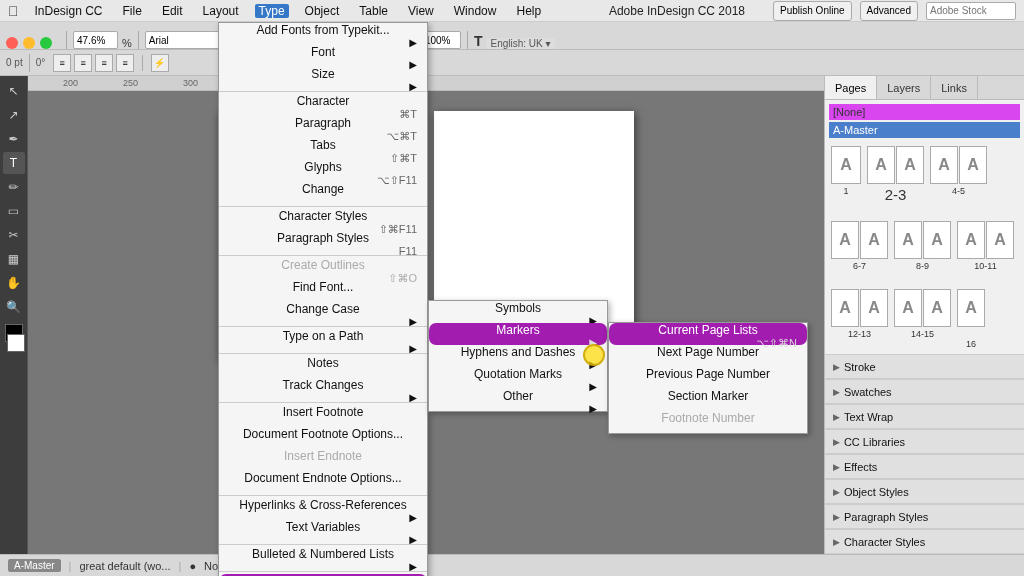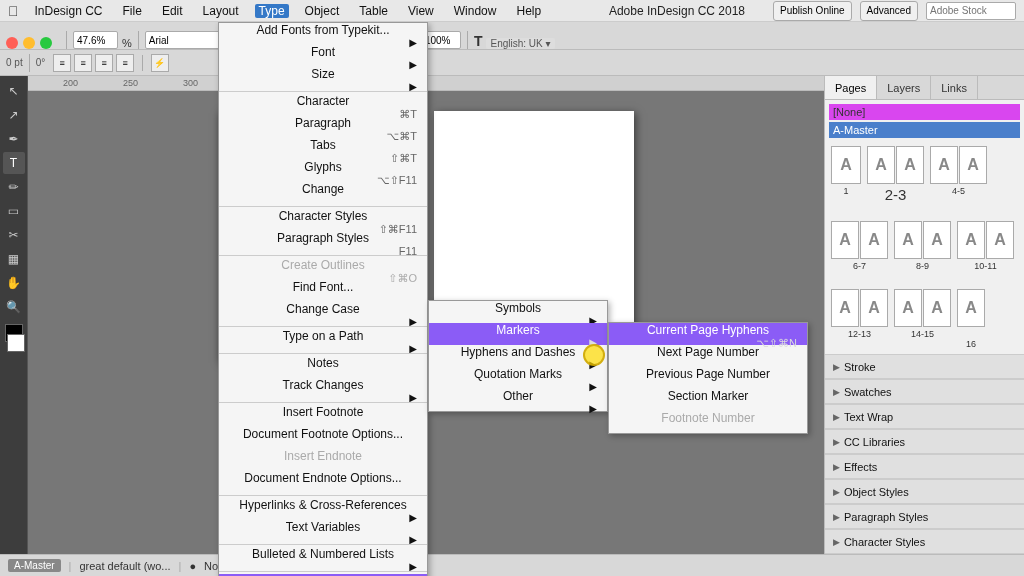--- a/index.html
+++ b/index.html
@@ -256,22 +256,23 @@
       display: flex;
       align-items: center;
       padding: 0 10px;
       font-size: 12px;
       color: #111;
       cursor: pointer;
       position: relative;
       flex-direction: column;
     }
     .menu-list li.highlighted {
-      background: #8b5cf6;
+      background: #a21caf;
       color: white;
+      border-radius: 7px;
     }
     .menu-list li.disabled {
       color: #aaa;
       cursor: default;
     }
     .menu-list li.separator {
       height: 1px;
       background: #ccc;
       padding: 0;
       margin: 2px 0;
@@ -686,21 +687,21 @@
       <li>
         <span>Other</span>
         <span class="menu-arrow">▶</span>
       </li>
     </ul>
   </div>
 
   <div class="submenu-markers">
     <ul class="menu-list">
       <li class="highlighted">
-        <span>Current Page Hyphens</span>
+        <span>Current Page Lists</span>
         <span class="menu-shortcut" style="color:#ddd;">⌥⇧⌘N</span>
       </li>
       <li>
         <span>Next Page Number</span>
       </li>
       <li>
         <span>Previous Page Number</span>
       </li>
       <li>
         <span>Section Marker</span>

